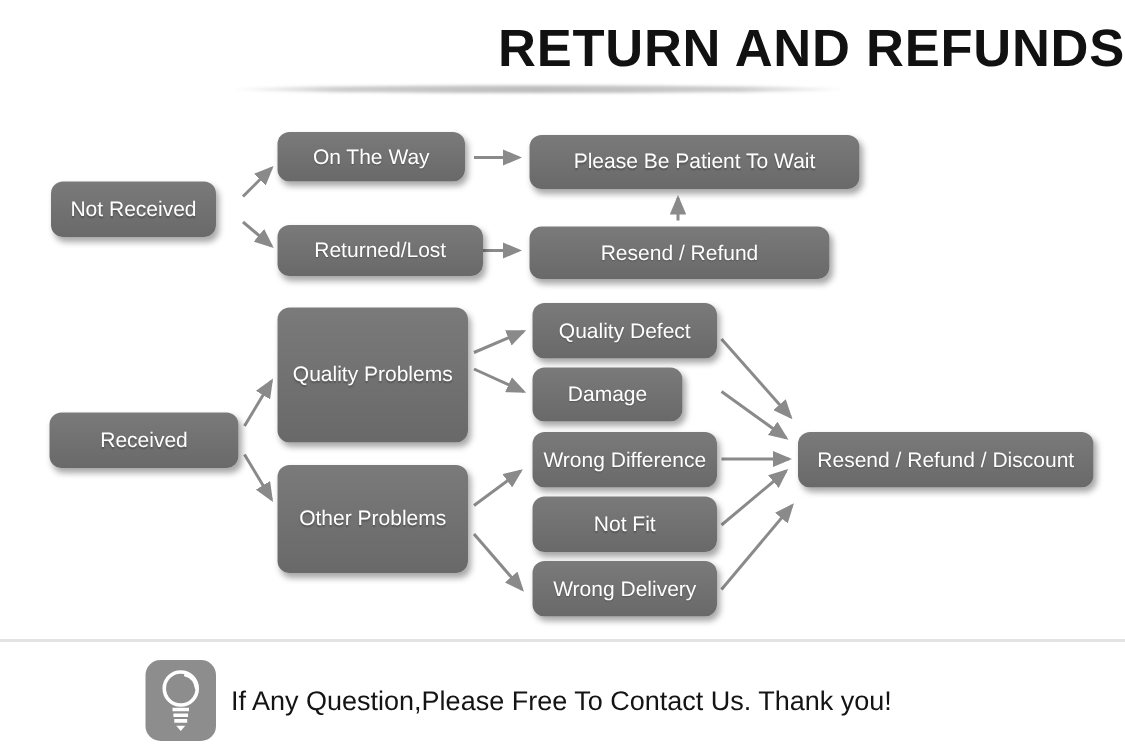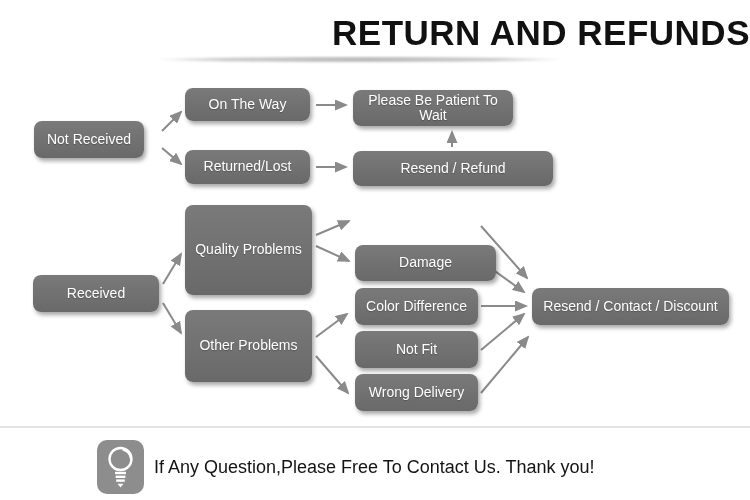--- a/index.html
+++ b/index.html
@@ -64,31 +64,32 @@
       <line x1="481" y1="226" x2="527" y2="278" marker-end="url(#ah)"></line>
       <line x1="481" y1="261" x2="524" y2="292" marker-end="url(#ah)"></line>
       <line x1="481" y1="306" x2="526" y2="306" marker-end="url(#ah)"></line>
       <line x1="481" y1="350" x2="524" y2="314" marker-end="url(#ah)"></line>
       <line x1="481" y1="393" x2="528" y2="337" marker-end="url(#ah)"></line>
     </g>
   </svg>
 
   <div class="node" style="left:34px;top:121px;width:110px;height:37px">Not Received</div>
   <div class="node" style="left:185px;top:88px;width:125px;height:33px">On The Way</div>
-  <div class="node" style="left:185px;top:150px;width:125px;height:34px">Returned/Lost</div>
-  <div class="node" style="left:353px;top:90px;width:160px;height:36px">Please Be Patient To Wait</div>
+  <div class="node" style="left:185px;top:150px;width:137px;height:34px">Returned/Lost</div>
+  <div class="node" style="left:353px;top:90px;width:220px;height:36px">Please Be Patient To Wait</div>
   <div class="node" style="left:33px;top:275px;width:126px;height:37px">Received</div>
   <div class="node" style="left:353px;top:151px;width:200px;height:35px">Resend / Refund</div>
   <div class="node" style="left:185px;top:205px;width:127px;height:90px">Quality Problems</div>
   <div class="node" style="left:185px;top:310px;width:127px;height:72px">Other Problems</div>
-  <div class="node" style="left:355px;top:245px;width:141px;height:36px">Damage</div>
-  <div class="node" style="left:355px;top:288px;width:123px;height:37px">Color Difference</div>
+  <div class="node" style="left:355px;top:202px;width:123px;height:37px">Quality Defect</div>
+  <div class="node" style="left:355px;top:245px;width:100px;height:36px">Damage</div>
+  <div class="node" style="left:355px;top:288px;width:123px;height:37px">Wrong Difference</div>
   <div class="node" style="left:355px;top:331px;width:123px;height:37px">Not Fit</div>
   <div class="node" style="left:355px;top:374px;width:123px;height:37px">Wrong Delivery</div>
-  <div class="node" style="left:532px;top:288px;width:197px;height:37px">Resend / Contact / Discount</div>
+  <div class="node" style="left:532px;top:288px;width:197px;height:37px">Resend / Refund / Discount</div>
 
   <div class="divider"></div>
 
   <div class="footer-icon">
     <svg width="47" height="54" viewBox="0 0 47 54">
       <circle cx="23.5" cy="19" r="11" fill="none" stroke="#ffffff" stroke-width="2.4"></circle>
       <path d="M26.5 10.2 q6.2 1.6 7.3 8.6" fill="none" stroke="#ffffff" stroke-width="1.8" stroke-linecap="round"></path>
       <line x1="18" y1="33" x2="29" y2="33" stroke="#ffffff" stroke-width="2.4"></line>
       <line x1="18.6" y1="36.8" x2="28.4" y2="36.8" stroke="#ffffff" stroke-width="2.4"></line>
       <line x1="19.2" y1="40.6" x2="27.8" y2="40.6" stroke="#ffffff" stroke-width="2.4"></line>

